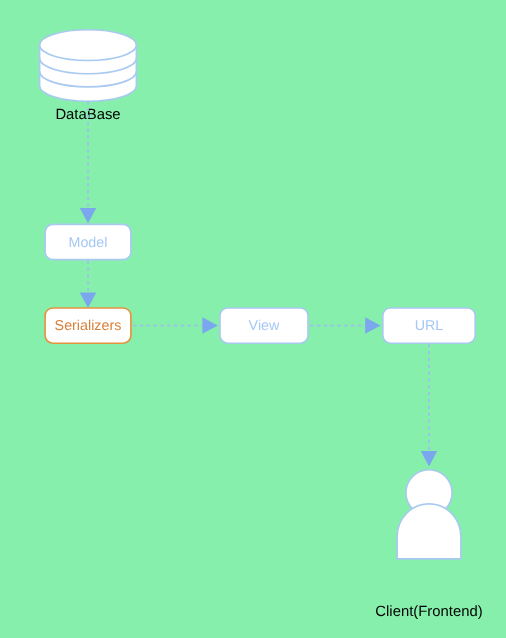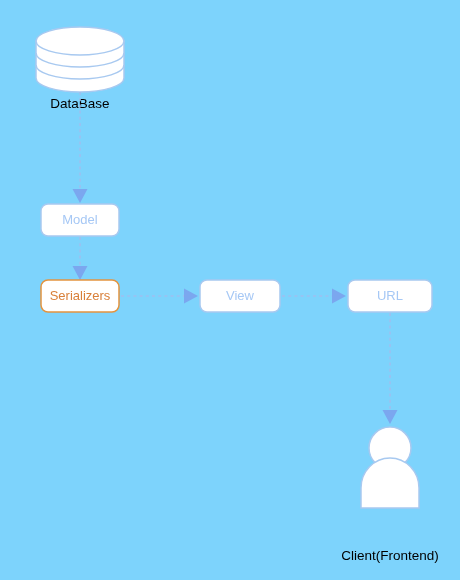--- a/index.html
+++ b/index.html
@@ -10,21 +10,21 @@
   body {
     width: 460px;
     height: 580px;
     font-family: "Liberation Sans", sans-serif;
     overflow: hidden;
   }
   #canvas {
     position: relative;
     width: 460px;
     height: 580px;
-    background: #7dd3fc;
+    background: #86efac;
   }
   svg.diagram {
     position: absolute;
     top: 0;
     left: 0;
     width: 460px;
     height: 580px;
   }
   .node-shape {
     fill: #ffffff;

